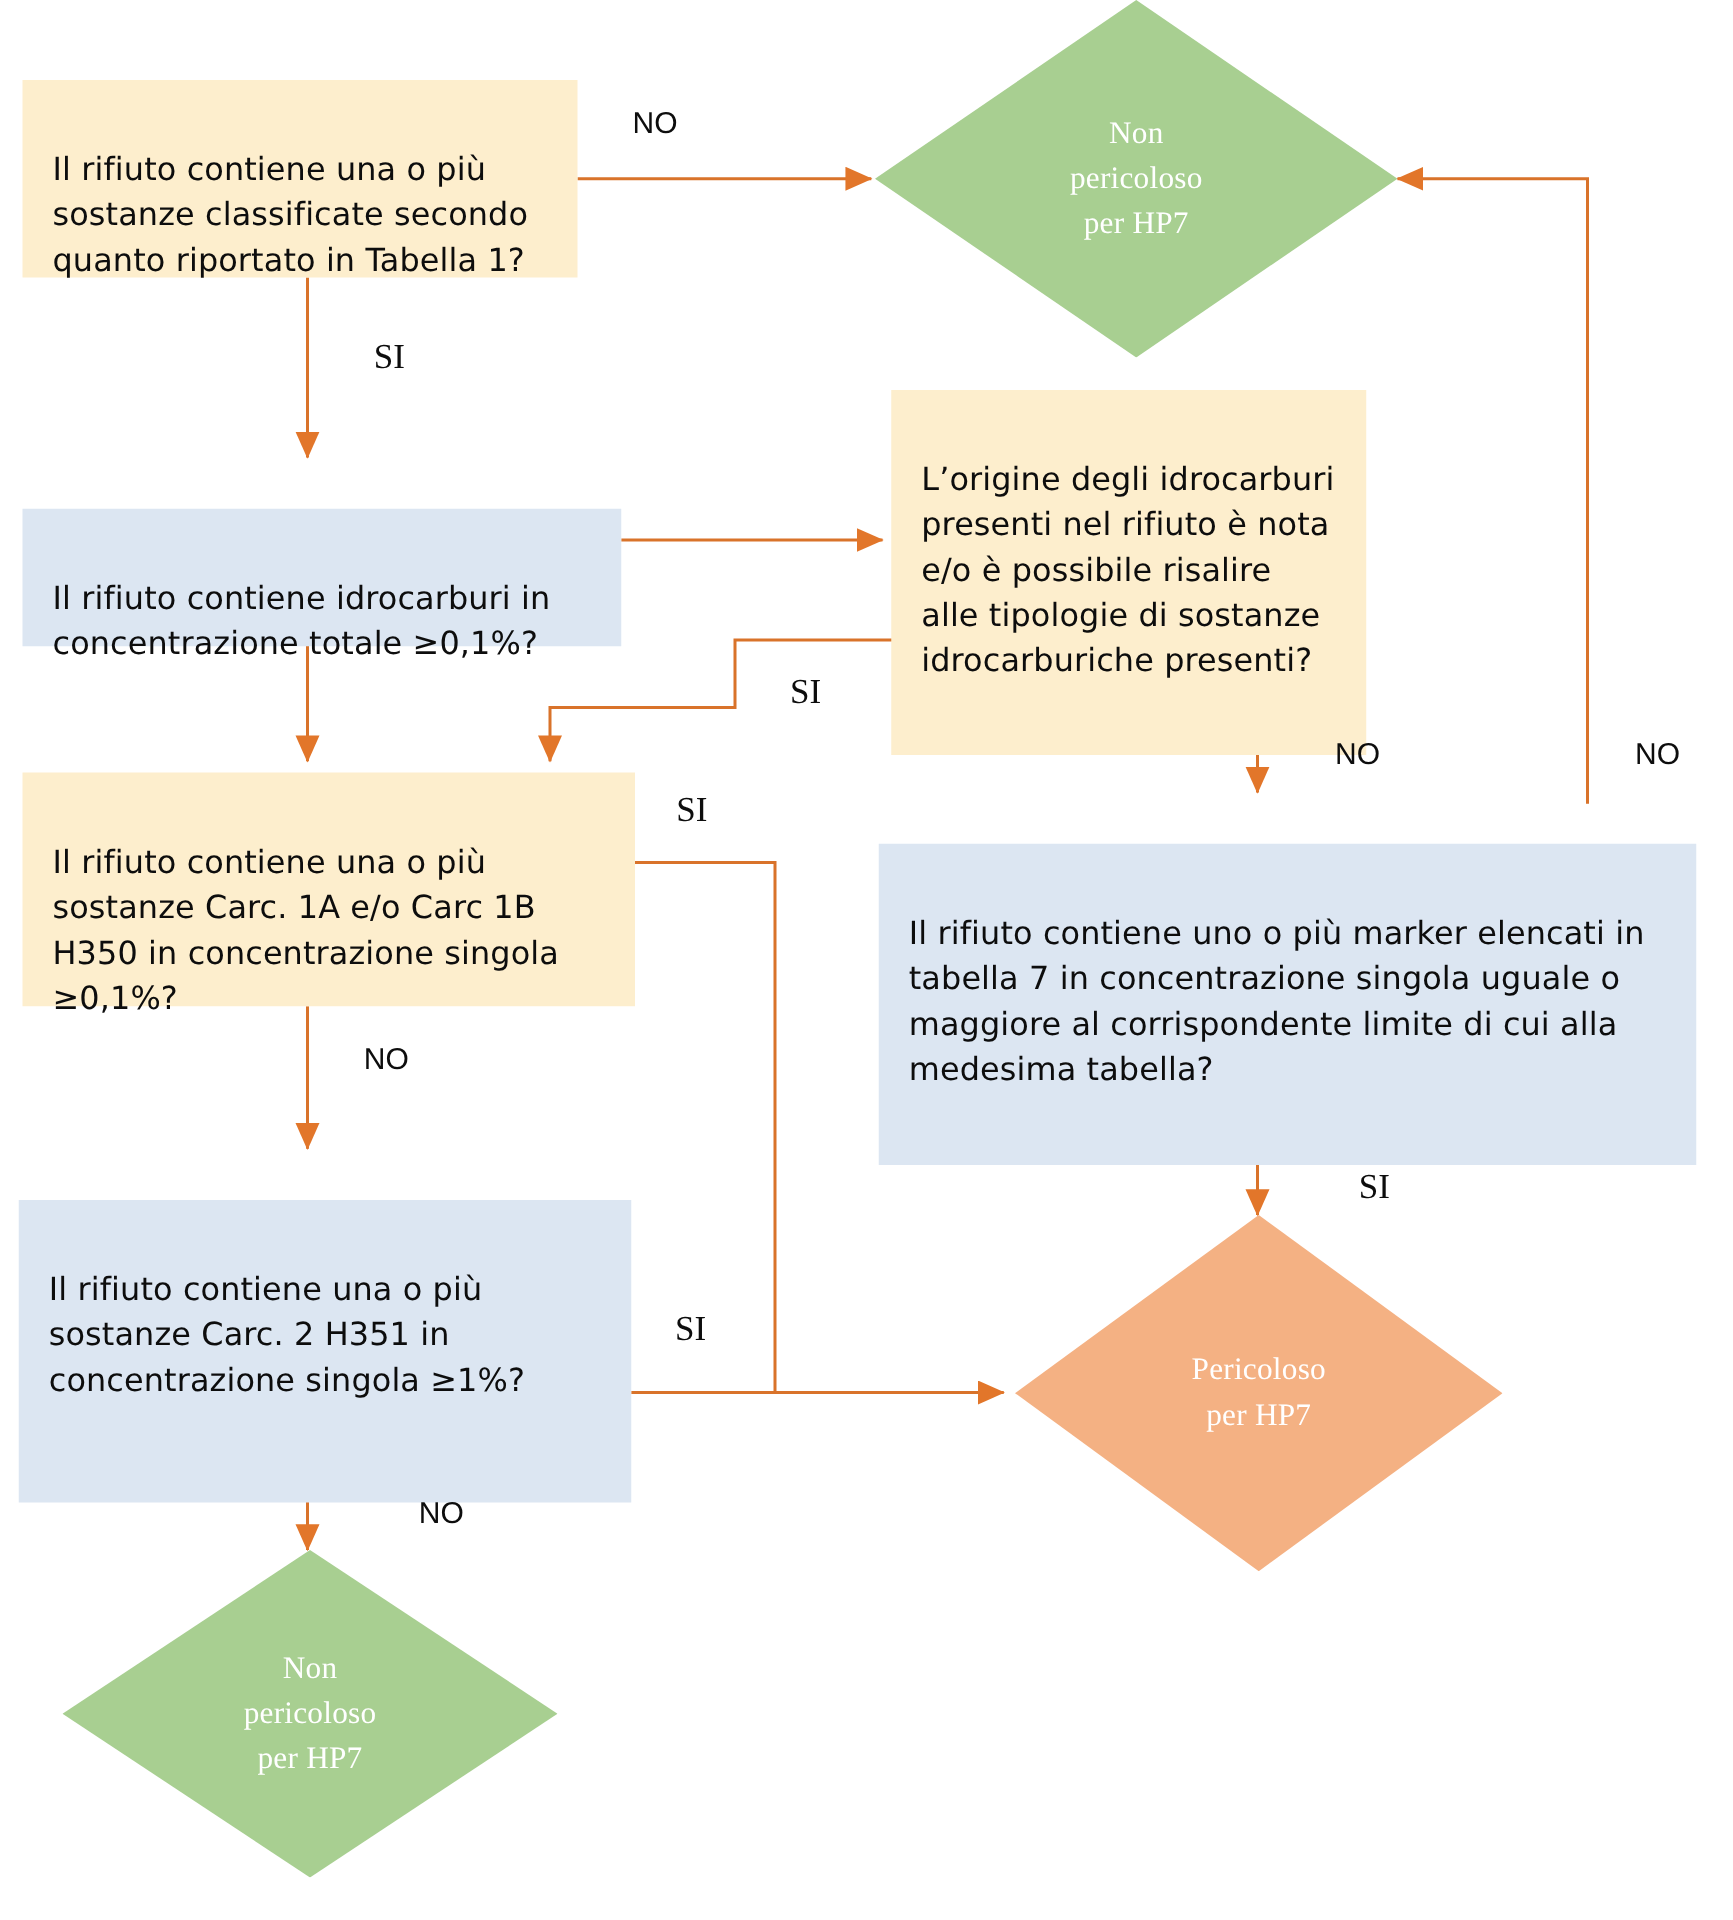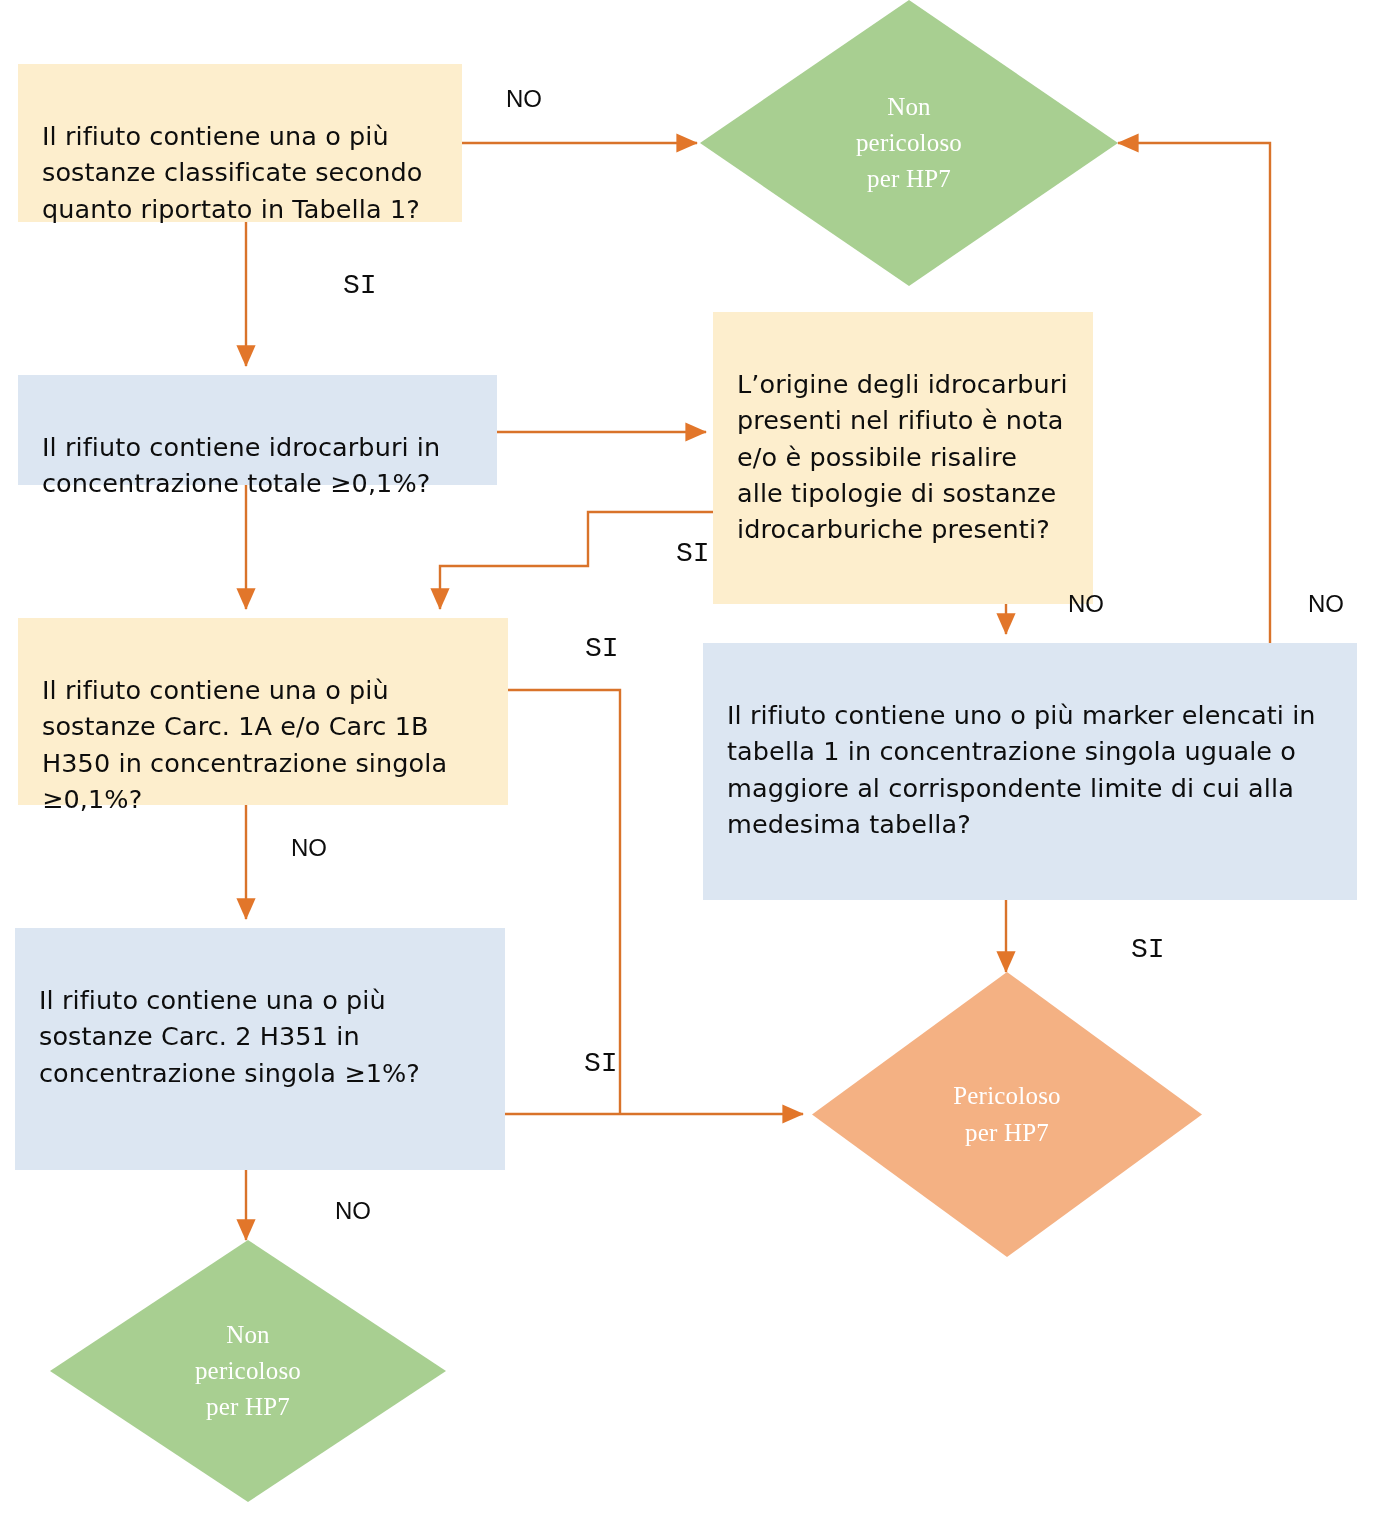--- a/index.html
+++ b/index.html
@@ -35,21 +35,21 @@
     display: block;
     padding: 18px 22px 28px 24px;
     font-size: 25.5px;
     line-height: 1.42;
     color: #0d0d0d;
     letter-spacing: 0.1px;
     white-space: pre-line;
     font-family: "DejaVu Sans", sans-serif;
   }
   .box.cream { background: #fdeecd; }
-  .box.blue  { background: #dce6f2; }
+  .box.blue  { background: #dce6f2; margin-top: 32px; }
 
   
   .diamond {
     display: flex;
     align-items: center;
     justify-content: center;
   }
   .diamond .dshape {
     position: absolute;
     left: 0;
@@ -71,23 +71,22 @@
 
   
   .edge-label {
     position: absolute;
     font-size: 24px;
     color: #0d0d0d;
     font-family: "Liberation Sans", sans-serif;
     white-space: nowrap;
   }
   .edge-label.serif {
-    font-family: Liberation Mono, monospace;
+    font-family: Liberation Serif, serif;
     font-size: 28px;
-    margin-left: 44px;
   }
 </style>
 </head>
 <body>
 
 <div id="canvas">
 
   <svg id="edges" viewBox="0 0 1386 1536" width="1386" height="1536">
     <defs>
       <marker id="arr-r" markerWidth="10" markerHeight="10" refX="8.6" refY="4" orient="auto" markerUnits="strokeWidth">
@@ -149,21 +148,21 @@
 
   <div class="node box cream" style="left:18px; top:618px; width:490px; height:187px;">
     <span>Il rifiuto contiene una o più
 sostanze Carc. 1A e/o Carc 1B
 H350 in concentrazione singola
 ≥0,1%?</span>
   </div>
 
   <div class="node box blue" style="left:703px; top:643px; width:654px; height:257px;">
     <span>Il rifiuto contiene uno o più marker elencati in
-tabella 1 in concentrazione singola uguale o
+tabella 7 in concentrazione singola uguale o
 maggiore al corrispondente limite di cui alla
 medesima tabella?</span>
   </div>
 
   <div class="node box blue" style="left:15px; top:928px; width:490px; height:242px;">
     <span>Il rifiuto contiene una o più
 sostanze Carc. 2 H351 in
 concentrazione singola ≥1%?</span>
   </div>
 

